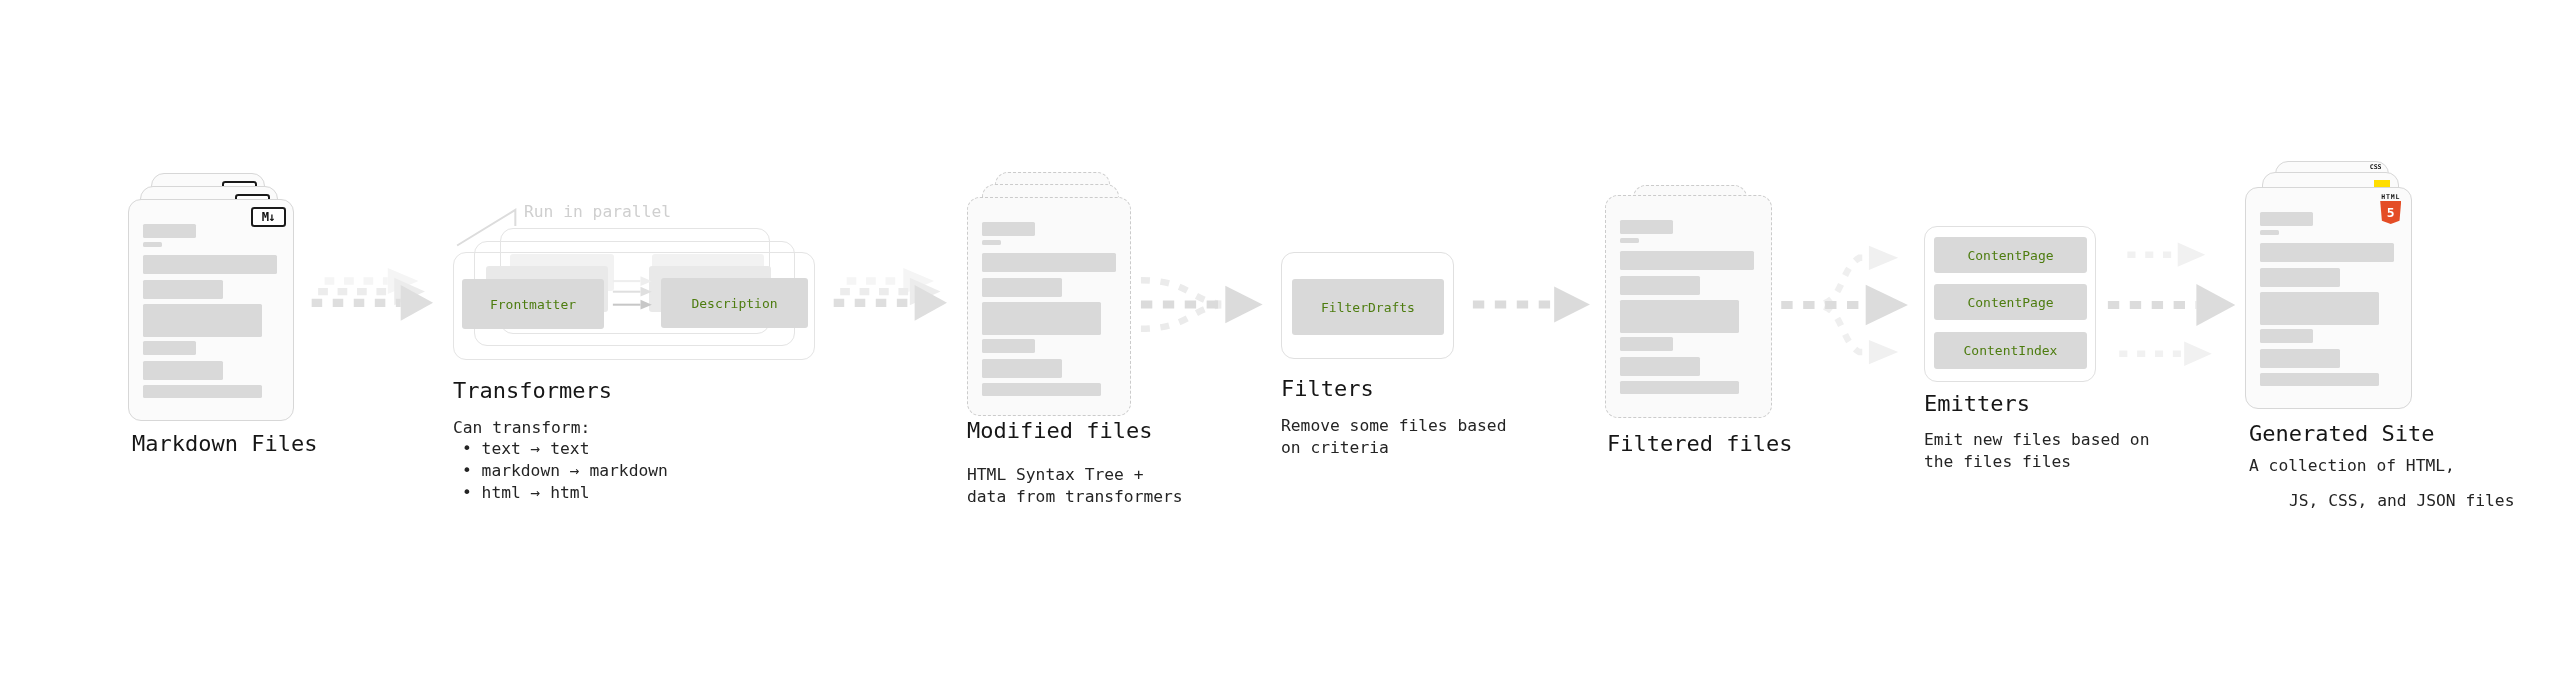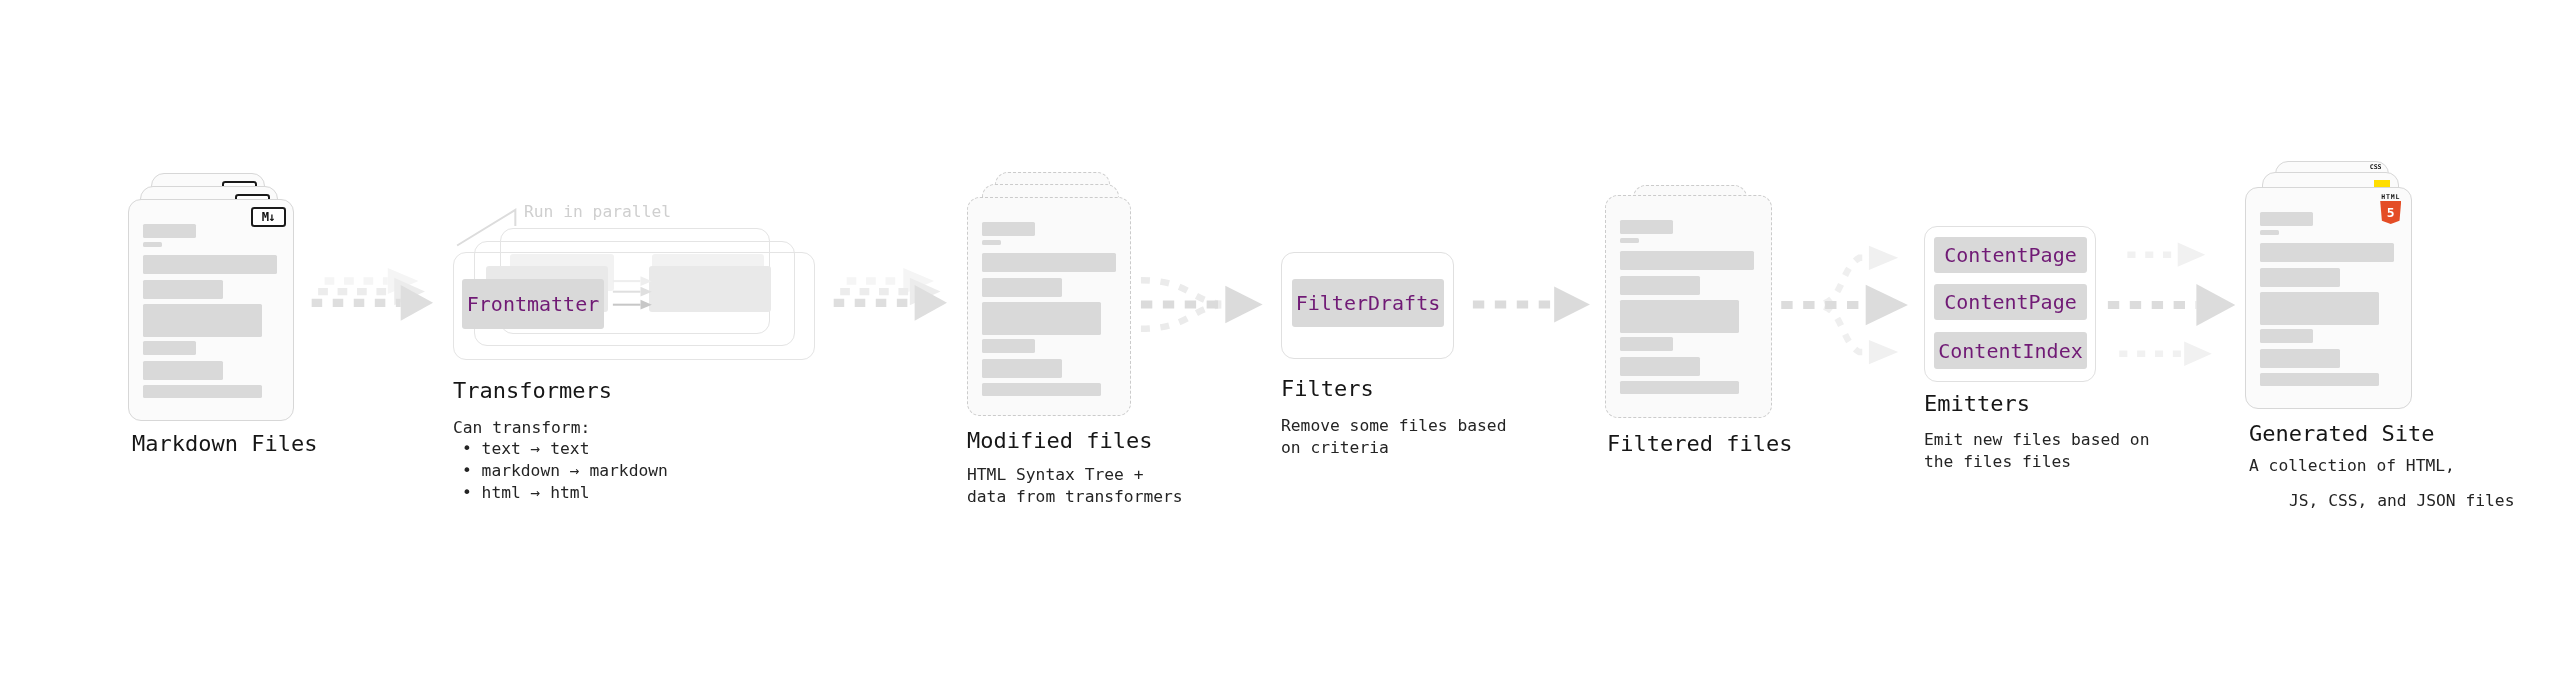--- a/index.html
+++ b/index.html
@@ -21,21 +21,21 @@
   .b5{top:104px;width:119px;height:32.5px;}
   .b6{top:141px;width:53px;height:14px;}
   .b7{top:161px;width:80px;height:18.7px;}
   .b8{top:185px;width:119px;height:13px;}
   
   .heading{position:absolute;font-size:22px;color:#161616;white-space:nowrap;line-height:24.4px;}
   .body-text{position:absolute;font-size:16.3px;color:#242424;white-space:nowrap;line-height:18.7px;}
   .annotation{position:absolute;font-size:16.3px;color:#cfcfcf;white-space:nowrap;line-height:18.7px;text-align:center;}
   
   .pill{position:absolute;background:#d9d9d9;border-radius:3px;display:flex;align-items:center;
-        justify-content:center;font-size:20px;color:#701a75;white-space:nowrap;}
+        justify-content:center;font-size:13px;color:#4d7c0f;white-space:nowrap;}
   .ghost1{background:#e9e9e9;}
   .ghost2{background:#f2f2f2;}
   .box{position:absolute;border:1.6px solid #e4e4e4;border-radius:13px;box-sizing:border-box;}
   .container{position:absolute;border:1.6px solid #e0e0e0;border-radius:13px;background:#ffffff;box-sizing:border-box;}
   
   .md-badge{position:absolute;top:6.5px;right:7.3px;width:31px;height:16.3px;border:2.4px solid #1a1a1a;
     border-radius:3.3px;background:#ffffff;color:#111;font-weight:bold;font-size:12.2px;
     display:flex;align-items:center;justify-content:center;letter-spacing:-0.8px;}
   .css-badge{position:absolute;top:1.6px;right:6.5px;font-size:6.5px;font-weight:bold;color:#111;
     border-bottom:2.4px solid #2965f1;padding-bottom:0.8px;line-height:7.3px;}
@@ -87,20 +87,21 @@
   <div class="box" style="left:500px;top:228px;width:270px;height:106px;"></div>
   <div class="box" style="left:474px;top:241px;width:321px;height:105px;"></div>
   <div class="box" style="left:453px;top:252px;width:362px;height:108px;"></div>
 
   <div class="pill ghost2" style="left:510px;top:254px;width:104px;height:37px;"></div>
   <div class="pill ghost2" style="left:652px;top:254px;width:112px;height:37px;"></div>
   <div class="pill ghost1" style="left:486px;top:266px;width:122px;height:46px;"></div>
   <div class="pill ghost1" style="left:649px;top:266px;width:122px;height:46px;"></div>
 
   <div class="pill" style="left:462px;top:279px;width:142px;height:50px;">Frontmatter</div>
+  <div class="pill" style="left:661px;top:278px;width:147px;height:50px;">Description</div>
 
   <svg class="abs" style="left:611px;top:273px;" width="46" height="39" viewBox="0 0 56 48">
     <line x1="2" y1="10" x2="36" y2="10" stroke="#eeeeee" stroke-width="2.5"></line>
     <polygon points="36,4 36,16 50,10" fill="#eeeeee"></polygon>
     <line x1="2" y1="23" x2="36" y2="23" stroke="#dfdfdf" stroke-width="2.5"></line>
     <polygon points="36,17 36,29 50,23" fill="#dfdfdf"></polygon>
     <line x1="2" y1="39" x2="36" y2="39" stroke="#c7c7c7" stroke-width="2.5"></line>
     <polygon points="36,33 36,45 50,39" fill="#c7c7c7"></polygon>
   </svg>
 
@@ -124,33 +125,33 @@
   <div class="file dashed" style="left:967px;top:197px;width:164px;height:219px;">
     <div class="bar b1"></div>
     <div class="bar b2"></div>
     <div class="bar b3"></div>
     <div class="bar b4"></div>
     <div class="bar b5"></div>
     <div class="bar b6"></div>
     <div class="bar b7"></div>
     <div class="bar b8"></div>
   </div>
-  <div class="heading" style="left:967px;top:429px;">Modified files</div>
+  <div class="heading" style="left:967px;top:419px;">Modified files</div>
   <div class="body-text" style="left:967px;top:466px;">HTML Syntax Tree +</div>
   <div class="body-text" style="left:967px;top:488px;">data from transformers</div>
 
   <svg class="abs" style="left:1136px;top:268px;" width="134" height="73" viewBox="0 0 165 90">
     <path d="M 6,15 C 65,15 70,42 105,44" fill="none" stroke="#ebebeb" stroke-width="8" stroke-dasharray="11 13"></path>
     <path d="M 6,75 C 65,75 70,48 105,46" fill="none" stroke="#ebebeb" stroke-width="8" stroke-dasharray="11 13"></path>
     <line x1="6" y1="45" x2="110" y2="45" stroke="#dbdbdb" stroke-width="10" stroke-dasharray="14 13"></line>
     <polygon points="110,22 110,68 156,45" fill="#dbdbdb"></polygon>
   </svg>
 
   <div class="container" style="left:1281px;top:252px;width:173px;height:107px;"></div>
-  <div class="pill" style="left:1292px;top:279px;width:152px;height:48px;">FilterDrafts</div>
+  <div class="pill" style="left:1292px;top:279px;width:152px;height:56px;">FilterDrafts</div>
   <div class="heading" style="left:1281px;top:377px;">Filters</div>
   <div class="body-text" style="left:1281px;top:417px;">Remove some files based</div>
   <div class="body-text" style="left:1281px;top:439px;">on criteria</div>
 
   <svg class="abs" style="left:1468px;top:284px;" width="126" height="41" viewBox="0 0 155 50">
     <line x1="6" y1="25" x2="106" y2="25" stroke="#dbdbdb" stroke-width="10" stroke-dasharray="14 13"></line>
     <polygon points="106,3 106,47 150,25" fill="#dbdbdb"></polygon>
   </svg>
 
   <div class="file dashed" style="left:1633px;top:185px;width:114px;height:211px;"></div>

